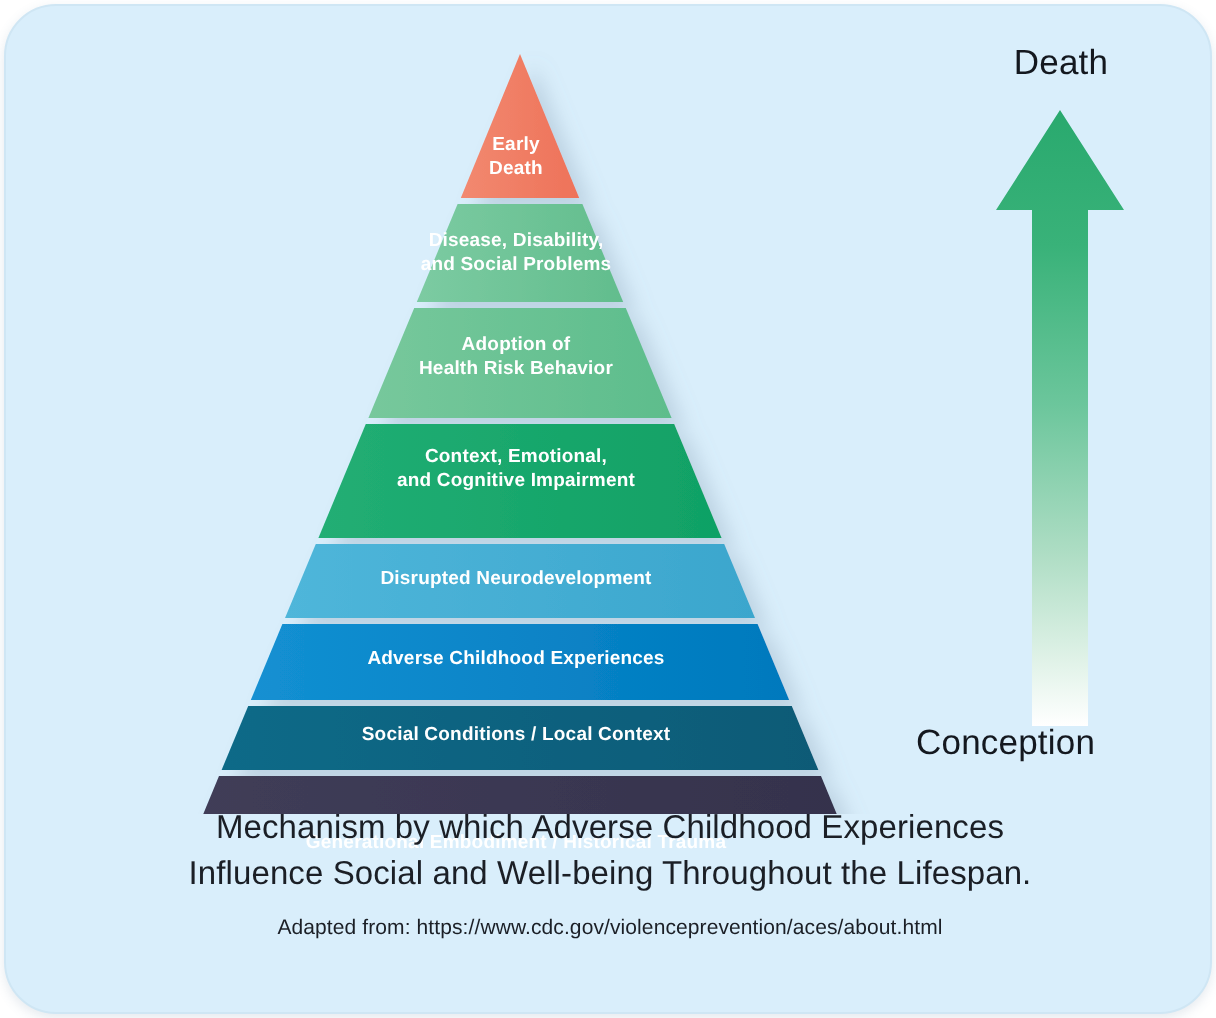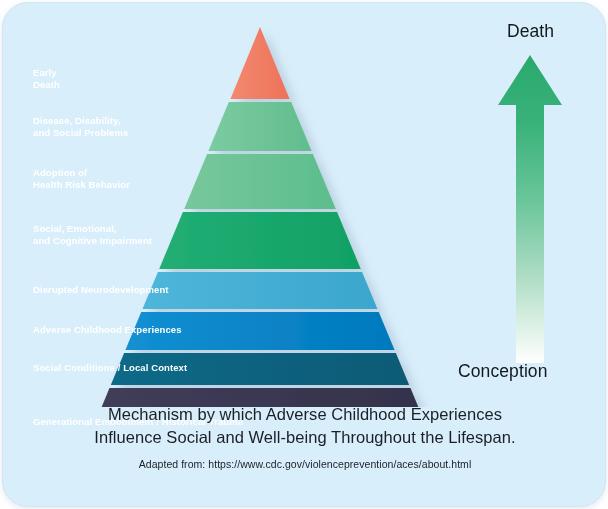--- a/index.html
+++ b/index.html
@@ -43,20 +43,21 @@
     left: 0;
     top: 0;
     width: 450px;
     height: 390px;
     display: block;
   }
   .tier-label {
     position: absolute;
     left: 0;
     width: 450px;
+    text-align: center;
     color: #ffffff;
     font-weight: bold;
     letter-spacing: 0.1px;
     line-height: 1.22;
     pointer-events: none;
     white-space: pre-line;
   }
 
   
   #arrow-column {
@@ -174,21 +175,21 @@
         <polygon points="76.5,371 377.5,371 392.0,406 62.0,406" fill="url(#gTier8)"></polygon>
       </g>
     </svg>
 
     <div class="tier-label" style="top:50px; font-size:9.5px;">Early
 Death</div>
     <div class="tier-label" style="top:98px; font-size:9.5px;">Disease, Disability,
 and Social Problems</div>
     <div class="tier-label" style="top:150px; font-size:9.5px;">Adoption of
 Health Risk Behavior</div>
-    <div class="tier-label" style="top:206px; font-size:9.5px;">Social, Emotional,
+    <div class="tier-label" style="top:206px; font-size:9.5px;">Context, Emotional,
 and Cognitive Impairment</div>
     <div class="tier-label" style="top:267px; font-size:9.5px;">Disrupted Neurodevelopment</div>
     <div class="tier-label" style="top:345px; font-size:9.5px;">Social Conditions / Local Context</div>
     <div class="tier-label" style="top:307px; font-size:9.5px;">Adverse Childhood Experiences</div>
     <div class="tier-label" style="top:383px; font-size:9.5px;margin-top:16px;">Generational Embodiment / Historical Trauma</div>
   </div>
 
   <div id="arrow-column">
     <div id="death-label">Death</div>
 

